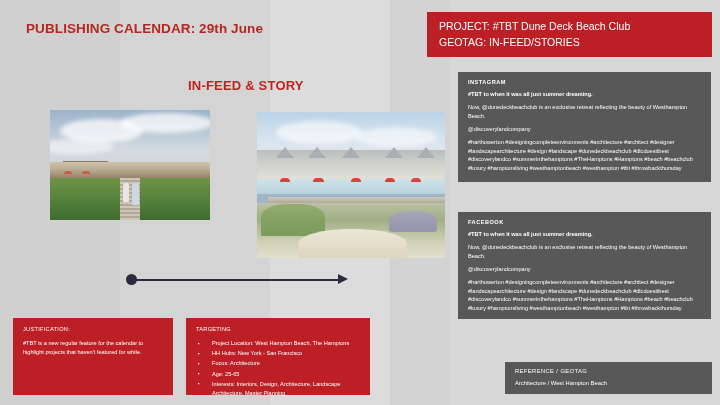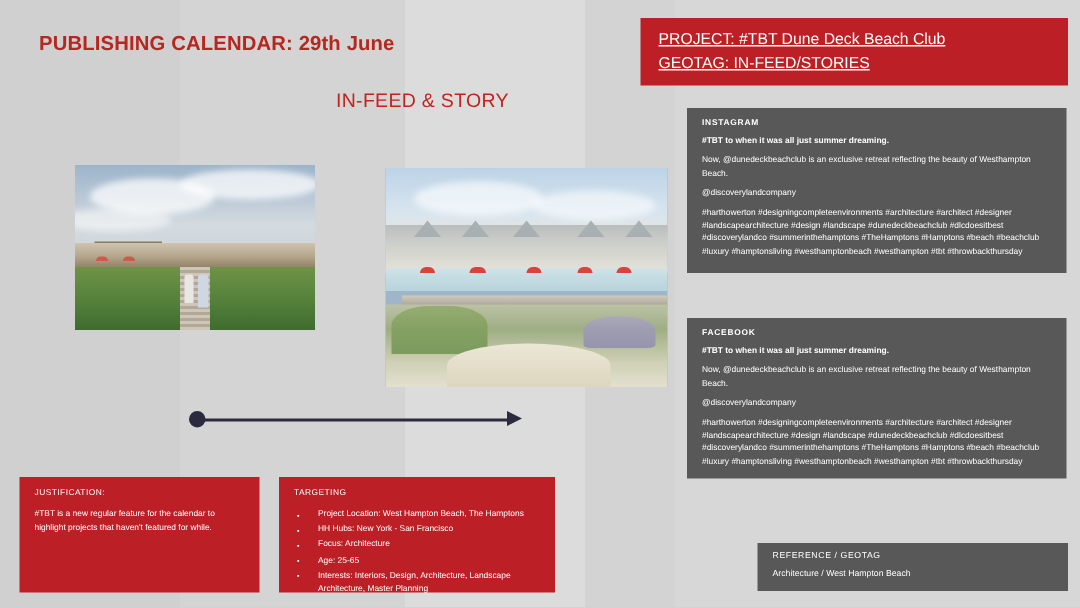--- a/index.html
+++ b/index.html
@@ -21,31 +21,30 @@
 
   .slide { position: absolute; inset: 0; padding-left: 24px; }
 
   
   .pub-title {
     position: absolute; left: 26px; top: 21px;
     font-size: 13.5px; font-weight: bold; color: #b5271f;
     letter-spacing: 0.1px; white-space: nowrap;
   }
   .infeed-title {
-    position: absolute; left: 188px; top: 59px;
-    font-size: 13px; font-weight: normal; color: #c0241c;
-    letter-spacing: 0.2px; white-space: nowrap; margin-left: 36px;
+    position: absolute; left: 188px; top: 78px;
+    font-size: 13px; font-weight: bold; color: #c0241c;
+    letter-spacing: 0.2px; white-space: nowrap;
   }
 
   
   .project-header {
     position: absolute; left: 427px; top: 12px; width: 285px; height: 45px;
     background: #bc2026; color: #ffffff;
     padding: 7px 10px 0 12px;
-    text-decoration: underline;
   }
   .project-header .ln { font-size: 10.5px; line-height: 15.5px; white-space: nowrap; }
 
   
   .photo {
     position: absolute;
     background: #9fb6c8;
     overflow: hidden;
   }
   .photo-1 { left: 50px; top: 110px; width: 160px; height: 110px; }

